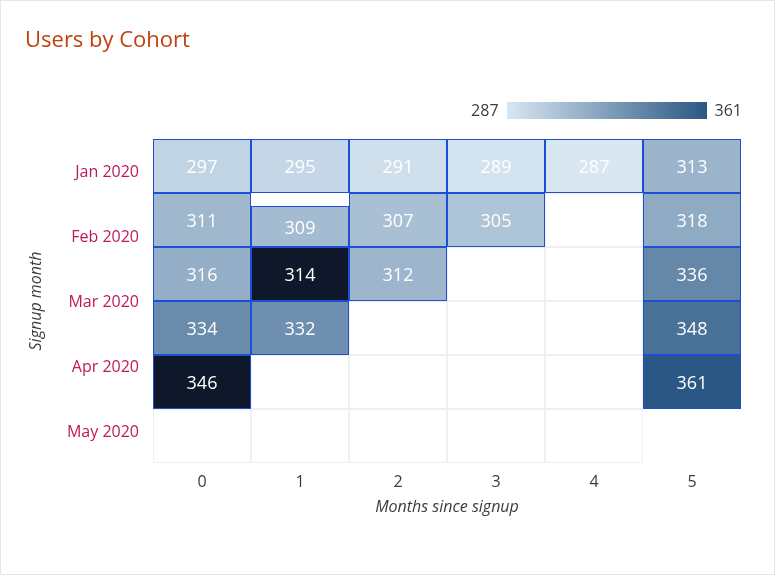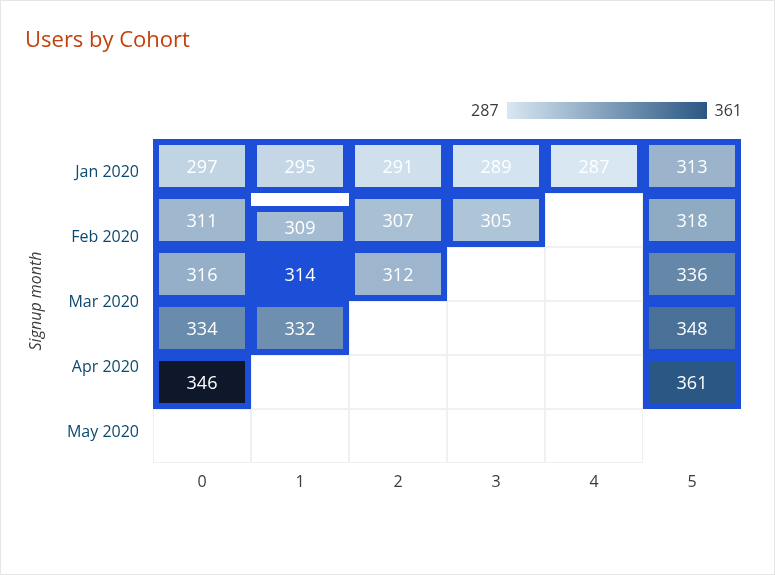--- a/index.html
+++ b/index.html
@@ -46,21 +46,21 @@
     height: 324px;
   }
   .grid {
     display: grid;
     grid-template-columns: repeat(6, 1fr);
     grid-template-rows: repeat(6, 1fr);
     width: 100%;
     height: 100%;
   }
   .cell {
-    border: 6px solid #1d4ed8;
+    border: 1px solid #1d4ed8;
     display: flex;
     align-items: center;
     justify-content: center;
     font-size: 18px;
     color: #fff;
     font-weight: 400;
   }
   .cell.empty {
     background: #fff;
     border: 1px solid #f0f0f0;
@@ -74,21 +74,21 @@
     display: flex;
     flex-direction: column;
   }
   .ylabel {
     flex: 1;
     display: flex;
     align-items: center;
     justify-content: flex-end;
     padding-right: 8px;
     font-size: 16px;
-    color: #0c4a6e;
+    color: #be185d;
   }
   .xlabels {
     position: absolute;
     left: 152px;
     top: 466px;
     width: 588px;
     height: 28px;
     display: flex;
   }
   .xlabel {
@@ -159,21 +159,21 @@
         <div class="cell" style="background: rgb(211, 227, 239);">289</div>
         <div class="cell" style="background: rgb(216, 231, 242);">287</div>
         <div class="cell" style="background: rgb(155, 180, 203);">313</div>
         <div class="cell" style="background: rgb(160, 184, 206);">311</div>
         <div class="cell" style="background: rgb(164, 188, 209); margin-top: 13px;">309</div>
         <div class="cell" style="background: rgb(169, 192, 212); text-align: right;">307</div>
         <div class="cell" style="background: rgb(174, 196, 215);">305</div>
         <div class="cell empty"></div>
         <div class="cell" style="background: rgb(143, 171, 196);">318</div>
         <div class="cell" style="background: rgb(148, 175, 199);">316</div>
-        <div class="cell" style="background: #1d4ed8;">314</div>
+        <div class="cell" style="background: #0f172a;">314</div>
         <div class="cell" style="background: rgb(157, 182, 205);">312</div>
         <div class="cell empty"></div>
         <div class="cell empty"></div>
         <div class="cell" style="background: rgb(101, 136, 169);">336</div>
         <div class="cell" style="background: rgb(105, 140, 172);">334</div>
         <div class="cell" style="background: rgb(110, 143, 175);">332</div>
         <div class="cell empty"></div>
         <div class="cell empty"></div>
         <div class="cell empty"></div>
         <div class="cell" style="background: rgb(73, 112, 151);">348</div>
@@ -193,13 +193,14 @@
 
   <div class="xlabels">
       <div class="xlabel">0</div>
       <div class="xlabel">1</div>
       <div class="xlabel">2</div>
       <div class="xlabel">3</div>
       <div class="xlabel">4</div>
       <div class="xlabel">5</div>
     </div>
 
+  <div class="xaxis-title">Months since signup</div>
 </div>
 
 </body></html>

